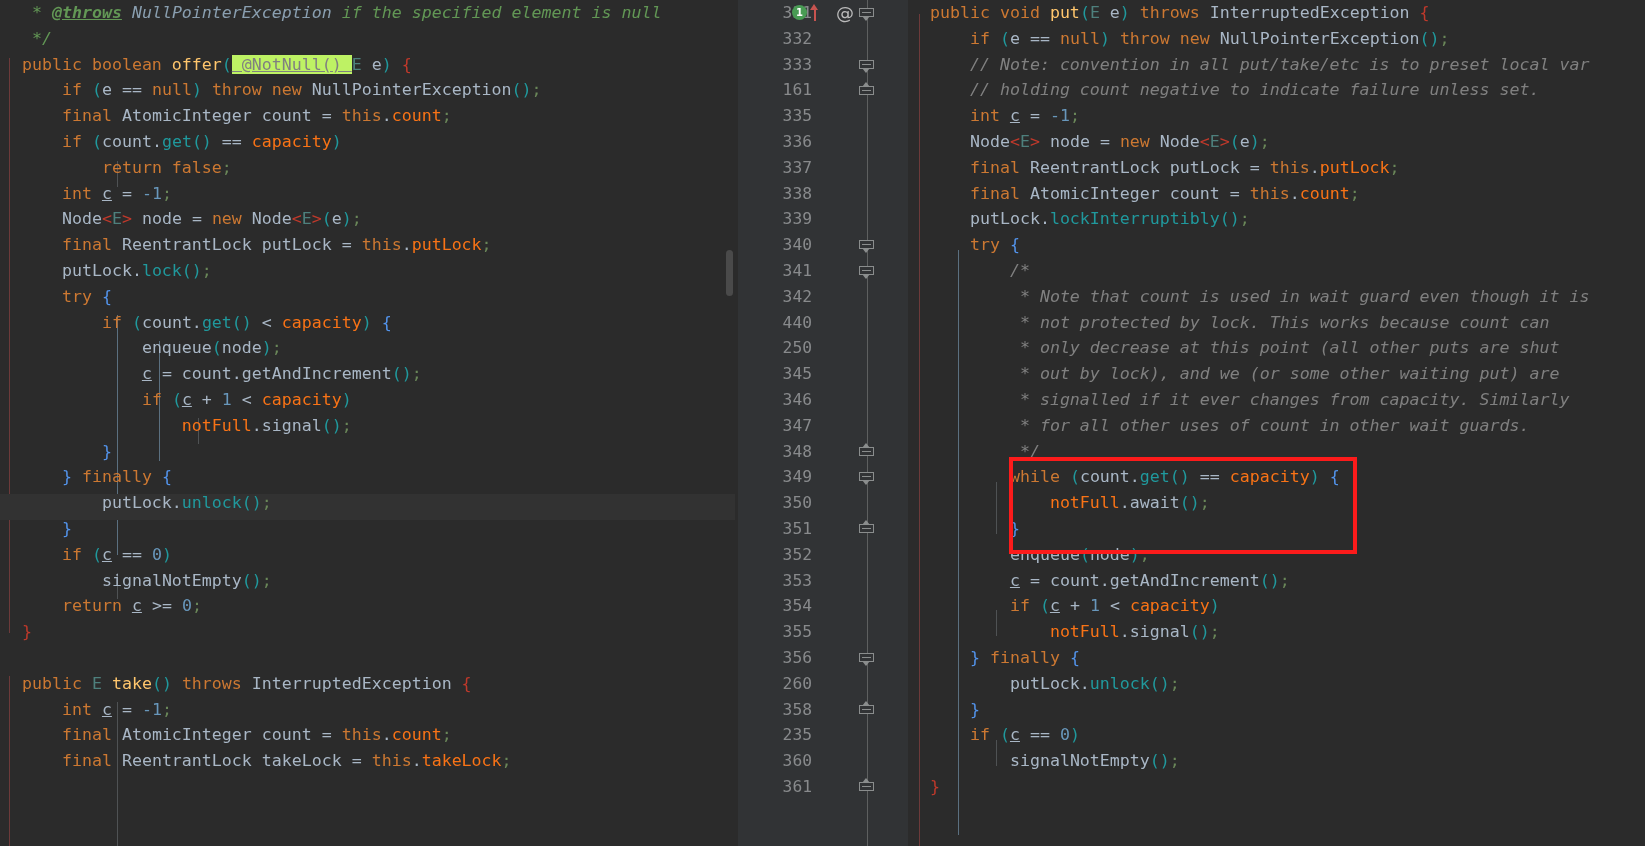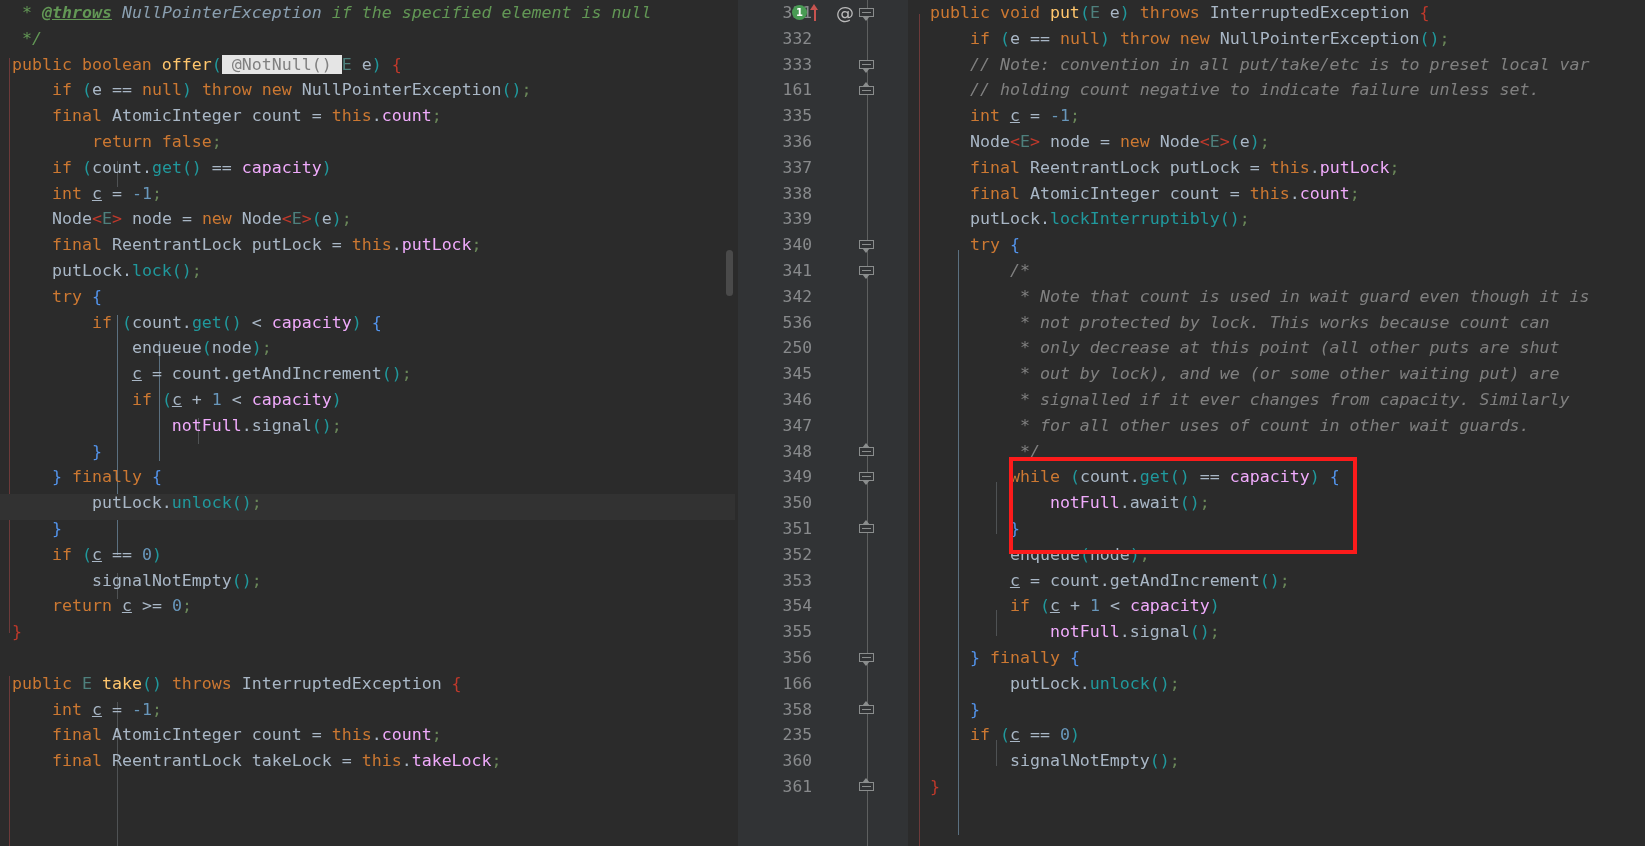--- a/index.html
+++ b/index.html
@@ -16,21 +16,21 @@
   .pane-divider{width:3px;flex:0 0 3px;background:#2b2b2b;}
   .pane-right{width:907px;flex:0 0 907px;display:flex;}
 
   .code-area{position:relative;}
   .code-line{
     height:25.8px;line-height:25.8px;white-space:pre;
     font-size:16.6px;letter-spacing:0px;
   }
 
   
-  .left-code{padding-left:12px;padding-top:0px;position:relative;z-index:3;}
+  .left-code{padding-left:22px;padding-top:0px;position:relative;z-index:3;}
   .right-code{padding-left:22px;padding-top:0px;position:relative;z-index:3;}
 
   
   .gutter{
     position:relative;width:170px;flex:0 0 170px;height:846px;background:#313335;
   }
   .gut-line{height:25.8px;line-height:25.8px;font-size:16.3px;color:#888a8c;
     text-align:right;padding-right:96px;white-space:pre;}
 
   .gut-icons{position:absolute;left:0;top:0;width:170px;height:846px;}
@@ -74,24 +74,24 @@
   
   .kw{color:#cc7832;}        
   .cls{color:#a9b7c6;}       
   .fn{color:#ffc66d;}        
   .str{color:#6a8759;}
   .num{color:#6897bb;}
   .cmt{color:#808080;font-style:italic;}       
   .jdoc{color:#629755;font-style:italic;}
   .jdoctag{color:#629755;font-style:italic;font-weight:bold;text-decoration:underline;}
   .jdocref{color:#8a9fb0;font-style:italic;}
-  .field{color:#f0abfc;}
+  .field{color:#f97316;}
   .par{color:#a9b7c6;}
   .typ{color:#4e807d;}       
-  .anno{color:#808080;background:#e5e5e5;}
+  .anno{color:#808080;background:#bef264;text-decoration:underline;}
   .brkt-g{color:#20999d;}
   .brace-b{color:#5394ec;}
   .brace-r{color:#c0392b;}
   .localvar{color:#a9b7c6;text-decoration:underline;}
 </style>
 </head>
 <body>
 
 <div class="editor-split">
 
@@ -107,22 +107,22 @@
     <div class="guide brace" style="left:9px;top:676px;height:170px;"></div>
 
     <div style="position:absolute;left:0;top:494px;width:735px;height:26px;background:#323232;z-index:2;"></div>
 
     <div class="code-area left-code">
       <div class="code-line"><span class="jdoc"> * </span><span class="jdoctag">@throws</span><span class="jdoc"> </span><span class="jdocref">NullPointerException</span><span class="jdoc"> if the specified element is null</span></div>
       <div class="code-line"><span class="jdoc"> */</span></div>
       <div class="code-line"><span class="kw">public boolean </span><span class="fn">offer</span><span class="brkt-g">(</span><span class="anno"> @NotNull() </span><span class="typ">E </span><span class="par">e</span><span class="brkt-g">)</span> <span class="brace-r">{</span></div>
       <div class="code-line">    <span class="kw">if </span><span class="brkt-g">(</span>e == <span class="kw">null</span><span class="brkt-g">)</span> <span class="kw">throw new </span>NullPointerException<span class="brkt-g">()</span><span class="str">;</span></div>
       <div class="code-line">    <span class="kw">final </span>AtomicInteger count = <span class="kw">this</span>.<span class="field">count</span><span class="str">;</span></div>
+      <div class="code-line">    <span class="kw">if </span><span class="brkt-g">(</span>count.<span class="brkt-g">get()</span> == <span class="field">capacity</span><span class="brkt-g">)</span></div>
       <div class="code-line">        <span class="kw">return false</span><span class="str">;</span></div>
-      <div class="code-line">    <span class="kw">if </span><span class="brkt-g">(</span>count.<span class="brkt-g">get()</span> == <span class="field">capacity</span><span class="brkt-g">)</span></div>
       <div class="code-line">    <span class="kw">int </span><span class="localvar">c</span> = <span class="num">-1</span><span class="str">;</span></div>
       <div class="code-line">    Node<span class="brace-r">&lt;</span><span class="typ">E</span><span class="brace-r">&gt;</span> node = <span class="kw">new </span>Node<span class="brace-r">&lt;</span><span class="typ">E</span><span class="brace-r">&gt;</span><span class="brkt-g">(</span>e<span class="brkt-g">)</span><span class="str">;</span></div>
       <div class="code-line">    <span class="kw">final </span>ReentrantLock putLock = <span class="kw">this</span>.<span class="field">putLock</span><span class="str">;</span></div>
       <div class="code-line">    putLock.<span class="brkt-g">lock()</span><span class="str">;</span></div>
       <div class="code-line">    <span class="kw">try </span><span class="brace-b">{</span></div>
       <div class="code-line">        <span class="kw">if </span><span class="brkt-g">(</span>count.<span class="brkt-g">get()</span> &lt; <span class="field">capacity</span><span class="brkt-g">)</span> <span class="brace-b">{</span></div>
       <div class="code-line">            <span class="cls">enqueue</span><span class="brkt-g">(</span>node<span class="brkt-g">)</span><span class="str">;</span></div>
       <div class="code-line">            <span class="localvar">c</span> = count.<span class="cls">getAndIncrement</span><span class="brkt-g">()</span><span class="str">;</span></div>
       <div class="code-line">            <span class="kw">if </span><span class="brkt-g">(</span><span class="localvar">c</span> + <span class="num">1</span> &lt; <span class="field">capacity</span><span class="brkt-g">)</span></div>
       <div class="code-line">                <span class="field">notFull</span>.<span class="cls">signal</span><span class="brkt-g">()</span><span class="str">;</span></div>
@@ -210,35 +210,35 @@
           <div class="gut-line">333</div>
           <div class="gut-line">161</div>
           <div class="gut-line">335</div>
           <div class="gut-line">336</div>
           <div class="gut-line">337</div>
           <div class="gut-line">338</div>
           <div class="gut-line">339</div>
           <div class="gut-line">340</div>
           <div class="gut-line">341</div>
           <div class="gut-line">342</div>
-          <div class="gut-line">536</div>
+          <div class="gut-line">440</div>
           <div class="gut-line">250</div>
           <div class="gut-line">345</div>
           <div class="gut-line">346</div>
           <div class="gut-line">347</div>
           <div class="gut-line">348</div>
           <div class="gut-line">349</div>
           <div class="gut-line">350</div>
           <div class="gut-line">351</div>
           <div class="gut-line">352</div>
           <div class="gut-line">353</div>
           <div class="gut-line">354</div>
           <div class="gut-line">355</div>
           <div class="gut-line">356</div>
-          <div class="gut-line">166</div>
+          <div class="gut-line">260</div>
           <div class="gut-line">358</div>
           <div class="gut-line">235</div>
           <div class="gut-line">360</div>
           <div class="gut-line">361</div>
         </div>
     </div>
 
     <div style="position:relative;width:737px;height:846px;">
       <div class="guide brace" style="left:11px;top:14px;height:832px;"></div>
       <div class="guide active" style="left:50px;top:250px;height:585px;"></div>

